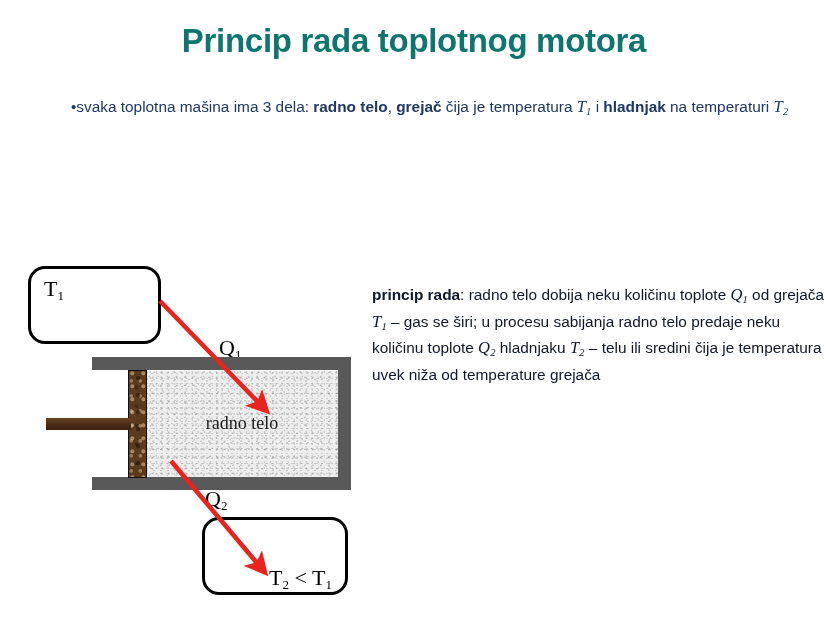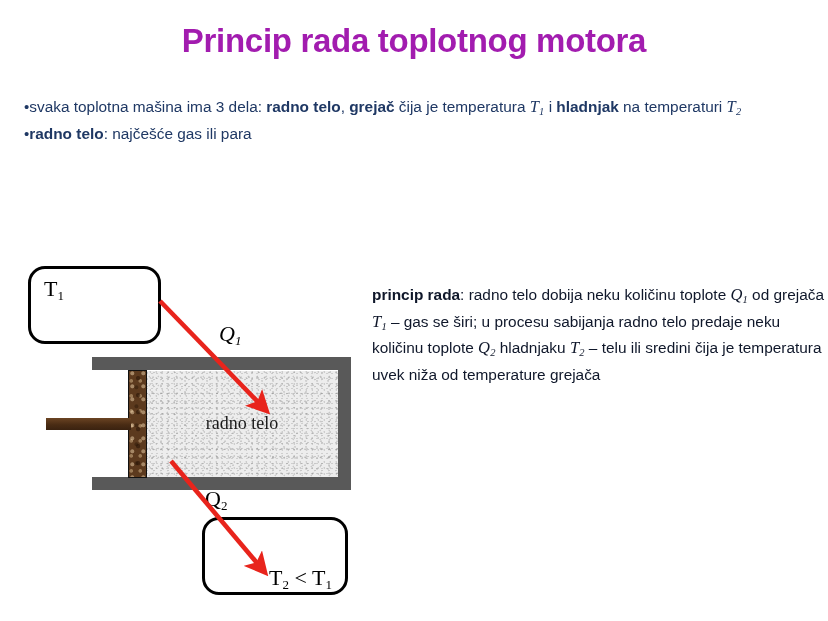--- a/index.html
+++ b/index.html
@@ -18,40 +18,41 @@
 
   
   #slide-title {
     position: absolute;
     left: 0;
     top: 22px;
     width: 828px;
     text-align: center;
     font-size: 33px;
     font-weight: bold;
-    color: #a21caf;
+    color: #0f766e;
     letter-spacing: -0.3px;
     white-space: nowrap;
   }
 
   
   #bullet-list {
     position: absolute;
     left: 24px;
     top: 96px;
     width: 784px;
     font-size: 15.4px;
     line-height: 21.5px;
     color: #1F3864;
   }
   .bullet-item {
     display: block;
     padding-left: 9px;
     text-indent: -9px;
     margin-bottom: 0;
+    margin-left: 47px;
   }
   .bullet-dot {
     font-size: 15px;
     line-height: 1;
   }
   .bullet-item b { font-weight: bold; }
 
   
   .mv {
     font-family: "Liberation Serif", "DejaVu Serif", serif;
@@ -116,21 +117,21 @@
     position: absolute;
     font-family: "Liberation Serif", "DejaVu Serif", serif;
     font-size: 22px;
     color: #000000;
     white-space: nowrap;
   }
   .q-label sub {
     font-size: 13px;
     vertical-align: -0.28em;
   }
-  #label-q1 { left: 203px; top: 321px; font-style: italic; }
+  #label-q1 { left: 203px; top: 335px; }
   #label-q2 { left: 189px; top: 486px; }
 
   
   #cyl-wall-top {
     position: absolute;
     left: 76px; top: 357px;
     width: 259px; height: 13px;
     background: #595959;
   }
   #cyl-wall-bottom {
@@ -193,23 +194,20 @@
 </style>
 </head>
 <body>
 
 <div id="slide-title">Princip rada toplotnog motora</div>
 
 <div id="bullet-list">
   <div class="bullet-item">
     <span class="bullet-dot">•</span><span class="rich">svaka toplotna mašina ima 3 dela: <b>radno telo</b>, <b>grejač</b> čija je temperatura <span class="mv">T<sub>1</sub></span> i <b>hladnjak</b> na temperaturi <span class="mv">T<sub>2</sub></span></span>
   </div>
-  <div class="bullet-item">
-    <span class="bullet-dot">•</span><span class="rich"><b>radno telo</b>: najčešće gas ili para</span>
-  </div>
 </div>
 
 <div id="princip-rada">
   <span class="rich"><b>princip rada</b>: radno telo dobija neku količinu toplote <span class="mv">Q<sub>1</sub></span> od grejača <span class="mv">T<sub>1</sub></span> – gas se širi; u procesu sabijanja radno telo predaje neku količinu toplote <span class="mv">Q<sub>2</sub></span> hladnjaku <span class="mv">T<sub>2</sub></span> – telu ili sredini čija je temperatura uvek niža od temperature grejača</span>
 </div>
 
 <div id="diagram">
 
   <div id="box-t1" class="temp-box"></div>
   <div id="label-t1" class="box-label">

